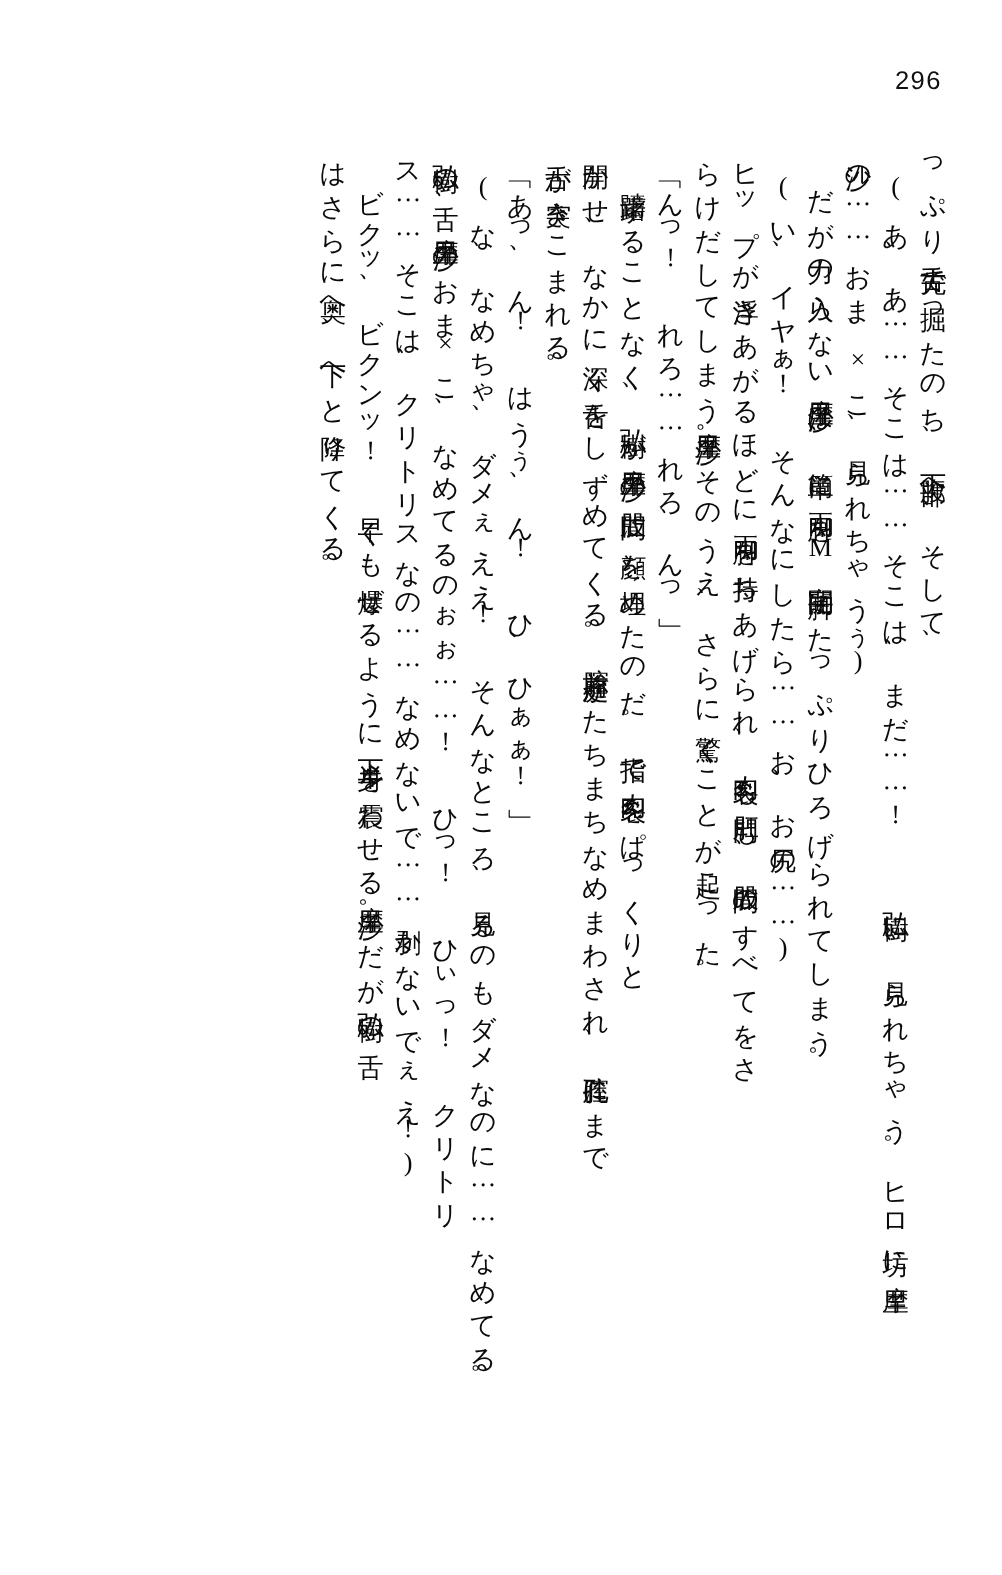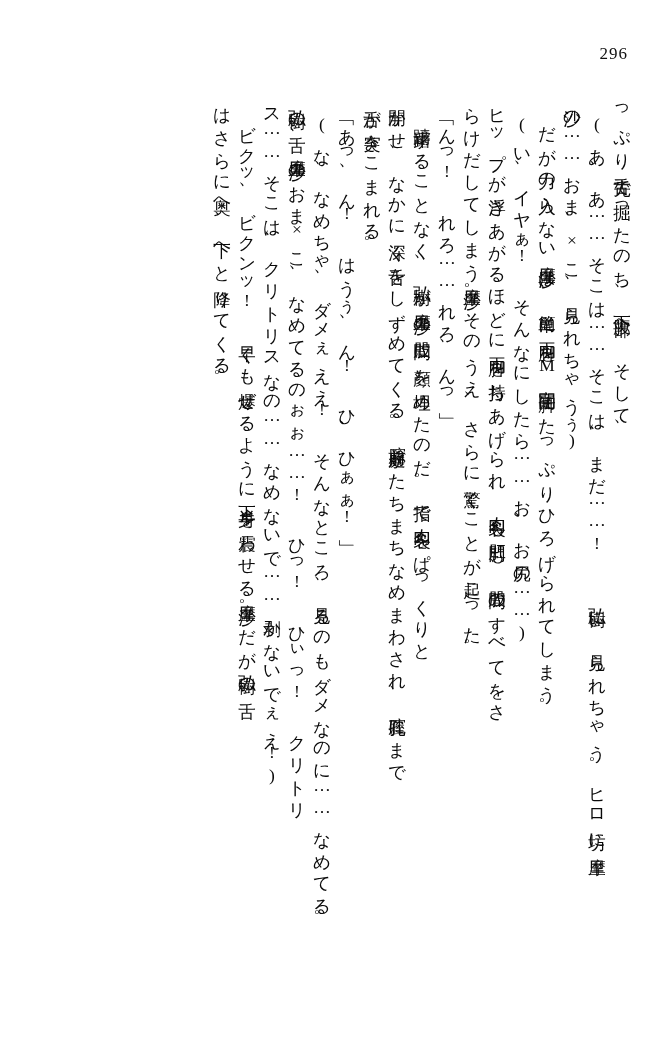--- a/index.html
+++ b/index.html
@@ -24,21 +24,21 @@
     height: 1050px;
     background: #ffffff;
   }
 
   .page-number {
     position: absolute;
     top: 44px;
     right: 40px;
     font-size: 17px;
     letter-spacing: 1px;
-    font-family: Liberation Serif, serif;
+    font-family: Liberation Sans, sans-serif;
     color: #111;
   }
 
   .text-block {
     position: absolute;
     top: 96px;
     left: 38px;
     width: 592px;
     height: 920px;
     display: flex;

